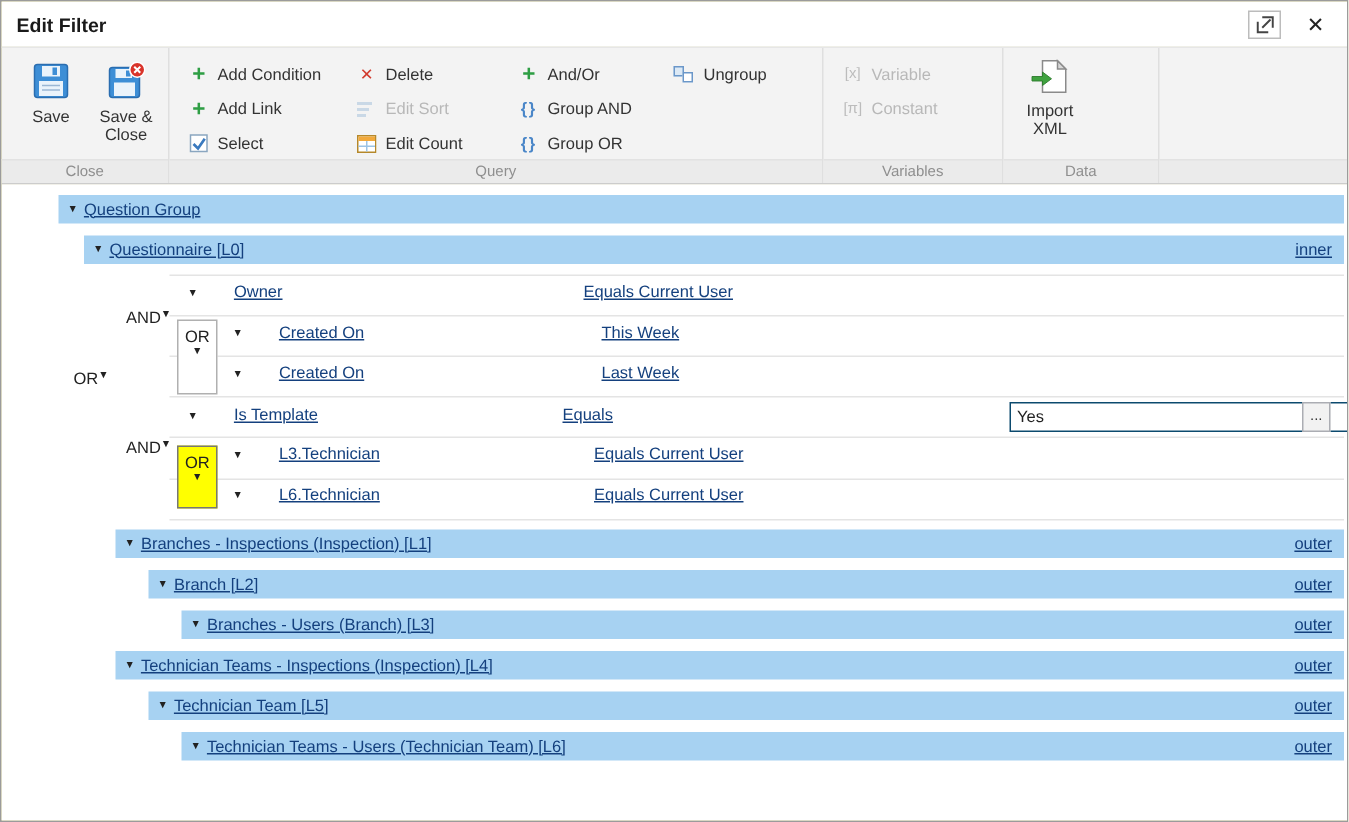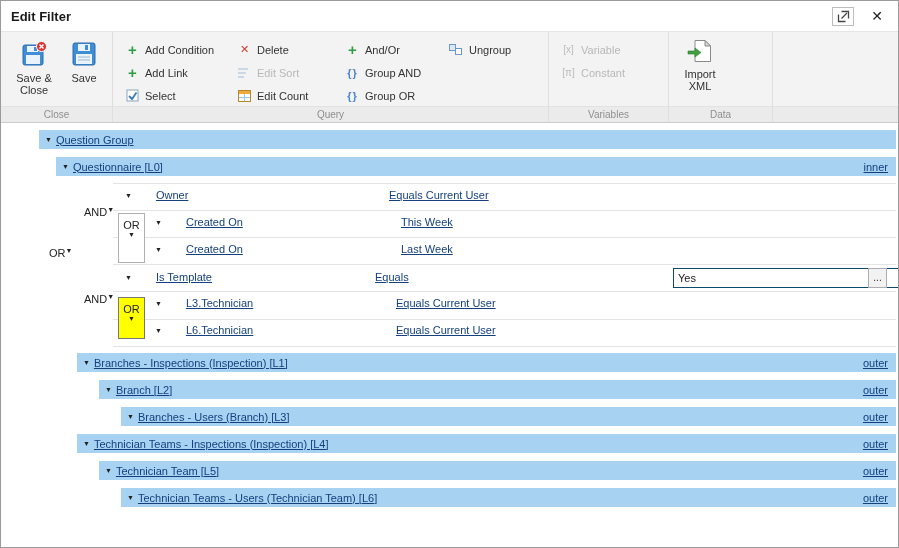--- a/index.html
+++ b/index.html
@@ -86,42 +86,42 @@
     </span>
   </div>
 
   <div class="ribbon">
 
     <div class="rgroup" style="width:112px">
       <div class="rgroup-content close-content">
         <button class="bigbtn">
           <span>
             <svg width="26" height="26" viewBox="0 0 26 26">
+              <rect x="2" y="2" width="22" height="22" rx="2" fill="#3d8ed6" stroke="#2a6db0"></rect>
+              <rect x="7" y="3" width="12" height="7" fill="#eaf3fb"></rect>
+              <rect x="14" y="4" width="3" height="5" fill="#3d8ed6"></rect>
+              <rect x="5" y="13" width="16" height="10" fill="#eaf3fb"></rect>
+              <line x1="7" y1="16" x2="19" y2="16" stroke="#9bb7d4"></line>
+              <line x1="7" y1="19" x2="19" y2="19" stroke="#9bb7d4"></line>
+            </svg>
+          </span>
+          <span class="biglabel">Save</span>
+        </button>
+        <button class="bigbtn">
+          <span>
+            <svg width="26" height="26" viewBox="0 0 26 26">
               <rect x="2" y="4" width="20" height="20" rx="2" fill="#3d8ed6" stroke="#2a6db0"></rect>
               <rect x="6" y="5" width="11" height="6" fill="#eaf3fb"></rect>
               <rect x="13" y="6" width="3" height="4" fill="#3d8ed6"></rect>
               <rect x="5" y="14" width="14" height="9" fill="#eaf3fb"></rect>
               <circle cx="20.5" cy="5.5" r="5" fill="#d9342b" stroke="#ffffff"></circle>
               <path d="M18.5 3.5 L22.5 7.5 M22.5 3.5 L18.5 7.5" stroke="#ffffff" stroke-width="1.4"></path>
             </svg>
           </span>
           <span class="biglabel">Save &amp; Close</span>
-        </button>
-        <button class="bigbtn">
-          <span>
-            <svg width="26" height="26" viewBox="0 0 26 26">
-              <rect x="2" y="2" width="22" height="22" rx="2" fill="#3d8ed6" stroke="#2a6db0"></rect>
-              <rect x="7" y="3" width="12" height="7" fill="#eaf3fb"></rect>
-              <rect x="14" y="4" width="3" height="5" fill="#3d8ed6"></rect>
-              <rect x="5" y="13" width="16" height="10" fill="#eaf3fb"></rect>
-              <line x1="7" y1="16" x2="19" y2="16" stroke="#9bb7d4"></line>
-              <line x1="7" y1="19" x2="19" y2="19" stroke="#9bb7d4"></line>
-            </svg>
-          </span>
-          <span class="biglabel">Save</span>
         </button>
       </div>
       <div class="rgroup-label">Close</div>
     </div>
 
     <div class="rgroup" style="width:436px">
       <div class="rgroup-content query-content">
         <div class="btncol" style="width:112px">
           <button class="smallbtn">
             <span class="ic green">+</span>

